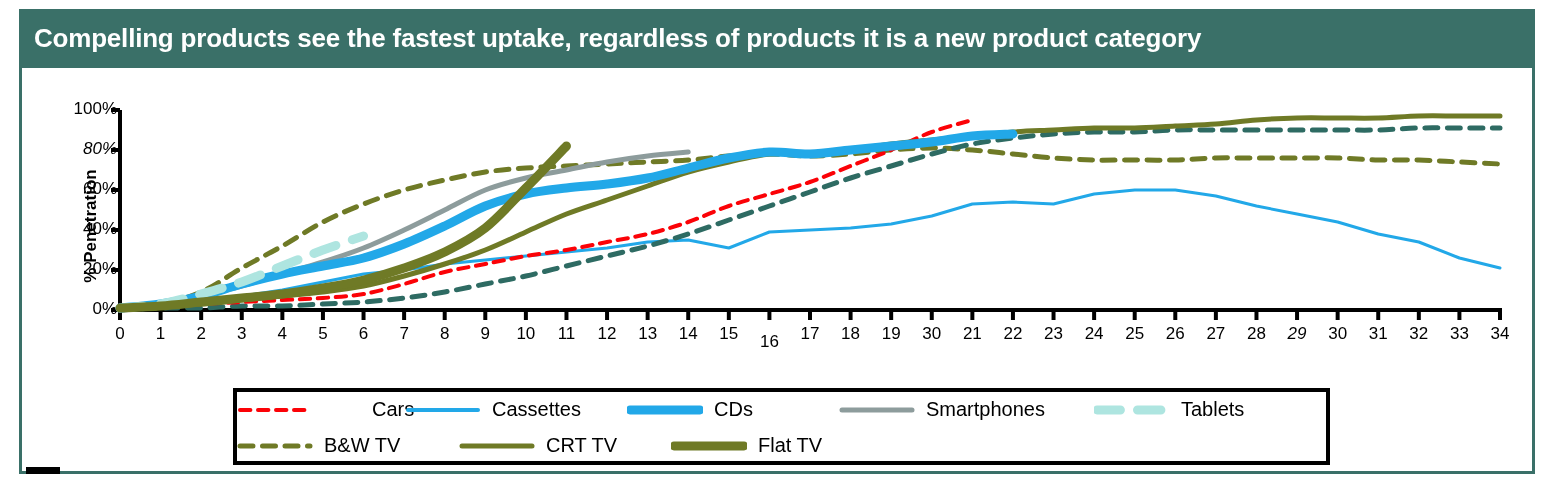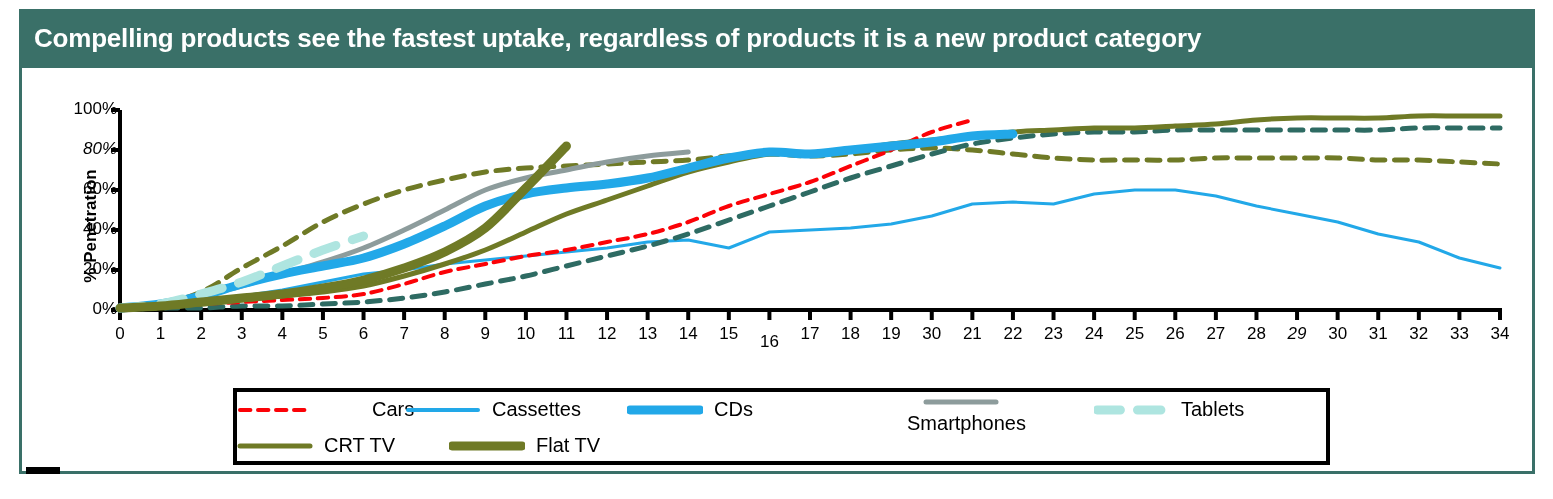--- a/index.html
+++ b/index.html
@@ -248,31 +248,37 @@
           <line x1="3" y1="10" x2="73" y2="10" stroke="#22a8e8" stroke-width="4" stroke-linecap="round"></line>
         </svg>
         <span class="lbl">Cassettes</span>
       </div>
       <div class="legend-item" style="width: 212px;">
         <svg class="swatch" width="76" height="20">
           <line x1="3" y1="10" x2="73" y2="10" stroke="#22a8e8" stroke-width="9" stroke-linecap="round"></line>
         </svg>
         <span class="lbl">CDs</span>
       </div>
-      <div class="legend-item" style="width: 255px; flex-direction: column;">
+      <div class="legend-item" style="width: 255px;">
         <svg class="swatch" width="76" height="20">
           <line x1="3" y1="10" x2="73" y2="10" stroke="#8d9c9c" stroke-width="5" stroke-linecap="round"></line>
         </svg>
         <span class="lbl">Smartphones</span>
       </div>
       <div class="legend-item" style="width: 168px;">
         <svg class="swatch" width="76" height="20">
           <line x1="3" y1="10" x2="73" y2="10" stroke="#aee5e0" stroke-width="9" stroke-linecap="round" stroke-dasharray="23.4 17.1"></line>
         </svg>
         <span class="lbl">Tablets</span>
+      </div>
+      <div class="legend-item" style="width: 222px;">
+        <svg class="swatch" width="76" height="20">
+          <line x1="3" y1="10" x2="73" y2="10" stroke="#6f7a26" stroke-width="5" stroke-linecap="round" stroke-dasharray="13.0 9.5"></line>
+        </svg>
+        <span class="lbl">B&amp;W TV</span>
       </div>
       <div class="legend-item" style="width: 212px;">
         <svg class="swatch" width="76" height="20">
           <line x1="3" y1="10" x2="73" y2="10" stroke="#6f7a26" stroke-width="5" stroke-linecap="round"></line>
         </svg>
         <span class="lbl">CRT TV</span>
       </div>
       <div class="legend-item" style="width: 236px;">
         <svg class="swatch" width="76" height="20">
           <line x1="3" y1="10" x2="73" y2="10" stroke="#6f7a26" stroke-width="9" stroke-linecap="round"></line>

